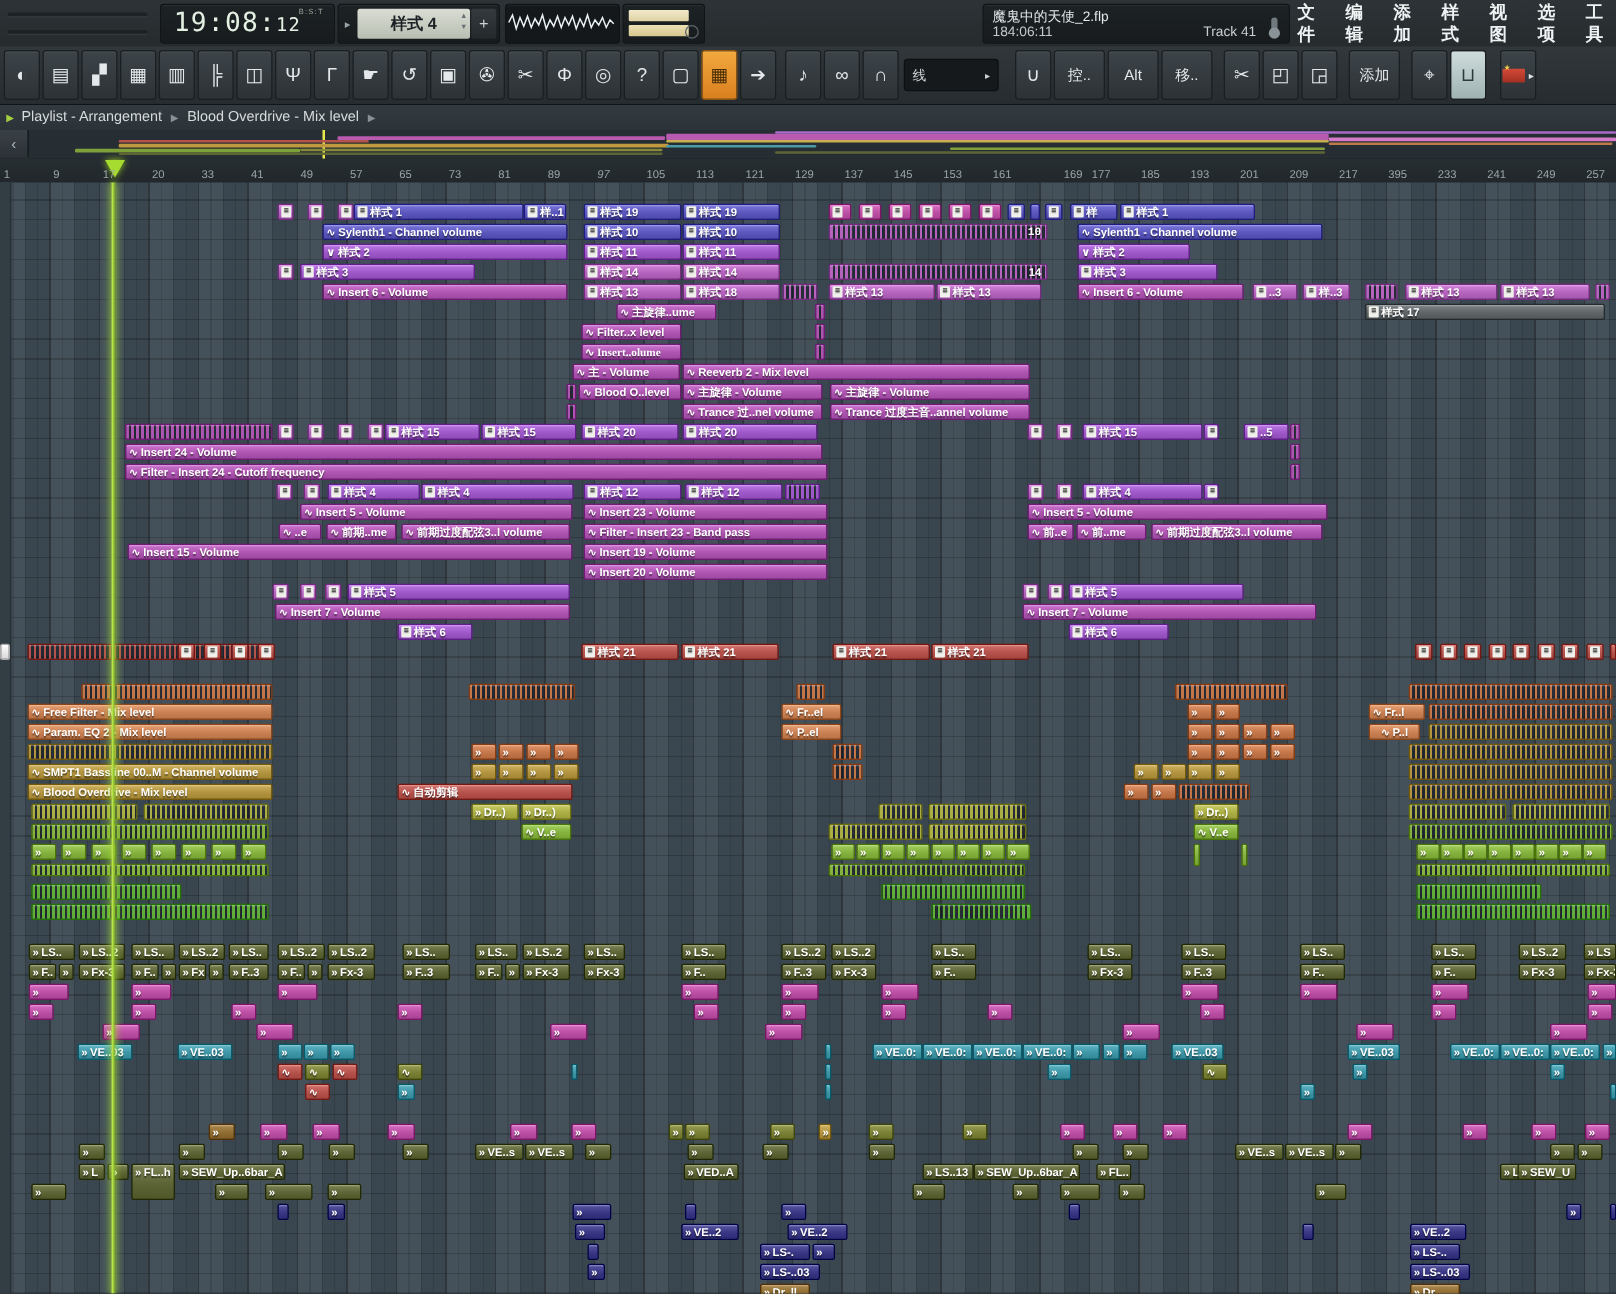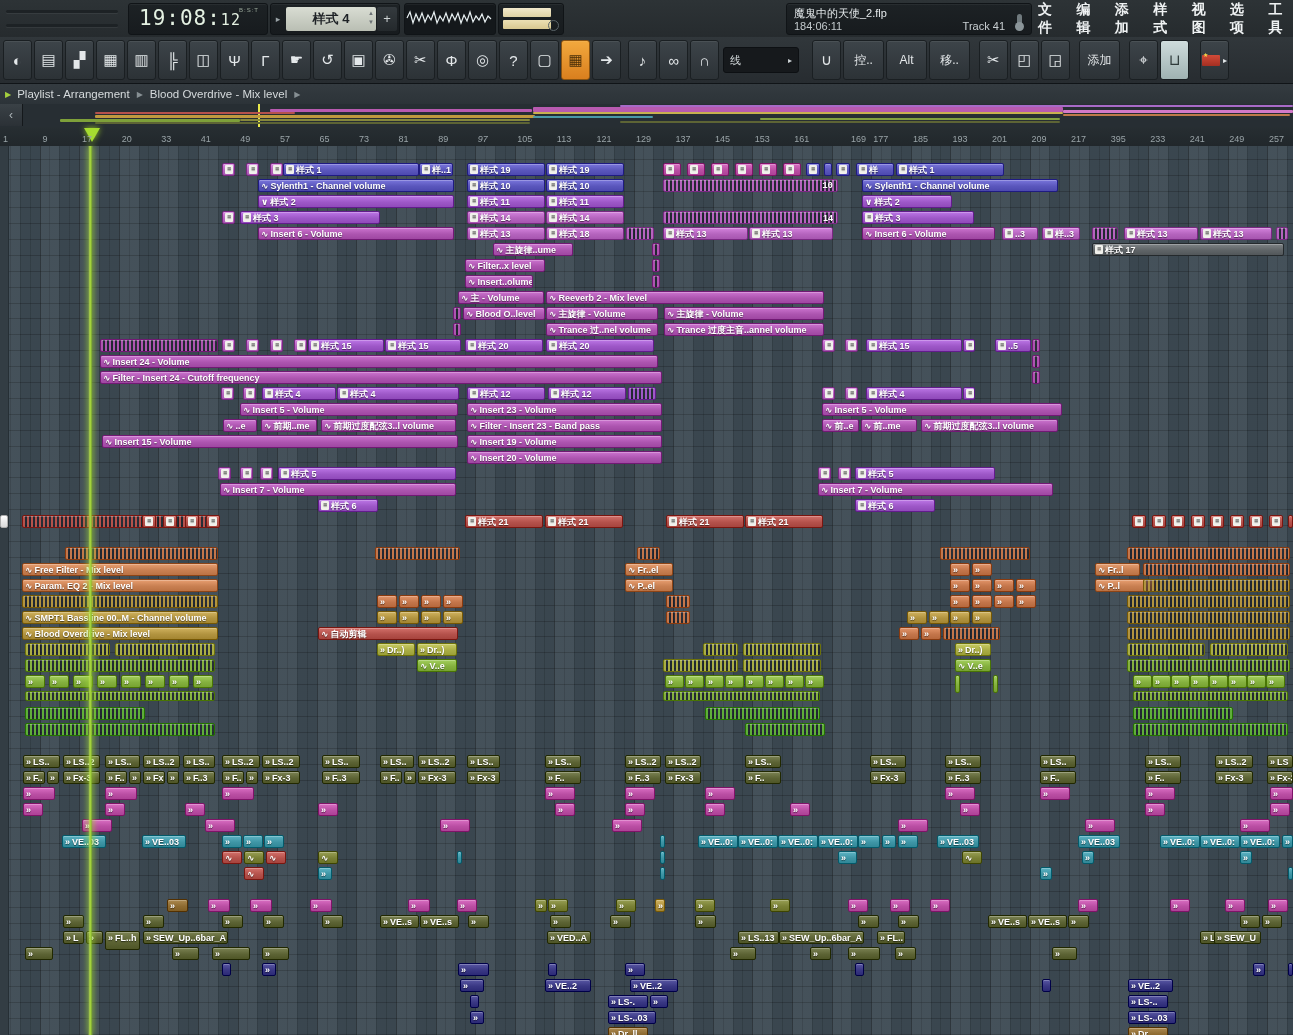--- a/index.html
+++ b/index.html
@@ -433,21 +433,21 @@
           <span class="cl"><i class="ci ci-a">∿</i>主旋律..ume</span>
         </div>
         <div class="clip k-t" style="left: 652px; top: 97px; width: 8px; height: 13px; background: repeating-linear-gradient(90deg, rgb(173, 85, 176) 0px, rgb(173, 85, 176) 2px, rgba(10, 10, 20, 0.5) 2px, rgba(10, 10, 20, 0.5) 4px); border-color: rgb(113, 25, 116);"></div>
         <div class="clip k-p" style="left: 1092px; top: 97px; width: 192px; height: 13px; background: linear-gradient(rgb(126, 131, 134), rgb(96, 101, 104) 55%, rgb(82, 87, 90)); border-color: rgb(36, 41, 44);">
           <span class="cl"><i class="ci ci-p">≡</i>样式 17</span>
         </div>
         <div class="clip k-a" style="left: 465px; top: 113px; width: 80px; height: 13px; background: linear-gradient(rgb(203, 115, 206), rgb(173, 85, 176) 55%, rgb(159, 71, 162)); border-color: rgb(113, 25, 116);">
           <span class="cl"><i class="ci ci-a">∿</i>Filter..x level</span>
         </div>
         <div class="clip k-t" style="left: 652px; top: 113px; width: 8px; height: 13px; background: repeating-linear-gradient(90deg, rgb(173, 85, 176) 0px, rgb(173, 85, 176) 2px, rgba(10, 10, 20, 0.5) 2px, rgba(10, 10, 20, 0.5) 4px); border-color: rgb(113, 25, 116);"></div>
-        <div class="clip k-a" style="left: 465px; top: 129px; width: 68px; height: 13px; background: linear-gradient(rgb(203, 115, 206), rgb(173, 85, 176) 55%, rgb(159, 71, 162)); border-color: rgb(113, 25, 116);">
+        <div class="clip k-a" style="left: 465px; top: 129px; width: 80px; height: 13px; background: linear-gradient(rgb(203, 115, 206), rgb(173, 85, 176) 55%, rgb(159, 71, 162)); border-color: rgb(113, 25, 116); font-family: Liberation Serif, serif;">
           <span class="cl"><i class="ci ci-a">∿</i>Insert..olume</span>
         </div>
         <div class="clip k-t" style="left: 652px; top: 129px; width: 8px; height: 13px; background: repeating-linear-gradient(90deg, rgb(173, 85, 176) 0px, rgb(173, 85, 176) 2px, rgba(10, 10, 20, 0.5) 2px, rgba(10, 10, 20, 0.5) 4px); border-color: rgb(113, 25, 116);"></div>
         <div class="clip k-a" style="left: 458px; top: 145px; width: 86px; height: 13px; background: linear-gradient(rgb(203, 115, 206), rgb(173, 85, 176) 55%, rgb(159, 71, 162)); border-color: rgb(113, 25, 116);">
           <span class="cl"><i class="ci ci-a">∿</i>主 - Volume</span>
         </div>
         <div class="clip k-a" style="left: 546px; top: 145px; width: 278px; height: 13px; background: linear-gradient(rgb(203, 115, 206), rgb(173, 85, 176) 55%, rgb(159, 71, 162)); border-color: rgb(113, 25, 116);">
           <span class="cl"><i class="ci ci-a">∿</i>Reeverb 2 - Mix level</span>
         </div>
         <div class="clip k-t" style="left: 453px; top: 161px; width: 8px; height: 13px; background: repeating-linear-gradient(90deg, rgb(173, 85, 176) 0px, rgb(173, 85, 176) 2px, rgba(10, 10, 20, 0.5) 2px, rgba(10, 10, 20, 0.5) 4px); border-color: rgb(113, 25, 116);"></div>
@@ -702,21 +702,21 @@
         </div>
         <div class="clip k-u" style="left: 972px; top: 433px; width: 20px; height: 13px; background: linear-gradient(rgb(226, 148, 105), rgb(196, 118, 75) 55%, rgb(182, 104, 61)); border-color: rgb(136, 58, 15);">
           <span class="cl"><i class="ci ci-u">»</i></span>
         </div>
         <div class="clip k-u" style="left: 994px; top: 433px; width: 20px; height: 13px; background: linear-gradient(rgb(226, 148, 105), rgb(196, 118, 75) 55%, rgb(182, 104, 61)); border-color: rgb(136, 58, 15);">
           <span class="cl"><i class="ci ci-u">»</i></span>
         </div>
         <div class="clip k-u" style="left: 1016px; top: 433px; width: 20px; height: 13px; background: linear-gradient(rgb(226, 148, 105), rgb(196, 118, 75) 55%, rgb(182, 104, 61)); border-color: rgb(136, 58, 15);">
           <span class="cl"><i class="ci ci-u">»</i></span>
         </div>
-        <div class="clip k-a" style="left: 1095px; top: 433px; width: 60px; height: 13px; background: linear-gradient(rgb(231, 158, 112), rgb(201, 128, 82) 55%, rgb(187, 114, 68)); border-color: rgb(141, 68, 22);">
+        <div class="clip k-a" style="left: 1095px; top: 433px; width: 41px; height: 13px; background: linear-gradient(rgb(231, 158, 112), rgb(201, 128, 82) 55%, rgb(187, 114, 68)); border-color: rgb(141, 68, 22); text-align: center;">
           <span class="cl"><i class="ci ci-a">∿</i>P..l</span>
         </div>
         <div class="clip k-s" style="left: 1143px; top: 433px; width: 147px; height: 13px; background: repeating-linear-gradient(90deg, rgb(178, 148, 64) 0px, rgb(178, 148, 64) 2px, rgba(10, 10, 20, 0.5) 2px, rgba(10, 10, 20, 0.5) 4px); border-color: rgb(118, 88, 4);"></div>
         <div class="clip k-s" style="left: 22px; top: 449px; width: 196px; height: 13px; background: repeating-linear-gradient(90deg, rgb(178, 148, 64) 0px, rgb(178, 148, 64) 2px, rgba(10, 10, 20, 0.5) 2px, rgba(10, 10, 20, 0.5) 4px); border-color: rgb(118, 88, 4);"></div>
         <div class="clip k-u" style="left: 377px; top: 449px; width: 20px; height: 13px; background: linear-gradient(rgb(226, 148, 105), rgb(196, 118, 75) 55%, rgb(182, 104, 61)); border-color: rgb(136, 58, 15);">
           <span class="cl"><i class="ci ci-u">»</i></span>
         </div>
         <div class="clip k-u" style="left: 399px; top: 449px; width: 20px; height: 13px; background: linear-gradient(rgb(226, 148, 105), rgb(196, 118, 75) 55%, rgb(182, 104, 61)); border-color: rgb(136, 58, 15);">
           <span class="cl"><i class="ci ci-u">»</i></span>
         </div>
@@ -1318,21 +1318,21 @@
         </div>
         <div class="clip k-u" style="left: 1262px; top: 769px; width: 20px; height: 13px; background: linear-gradient(rgb(123, 130, 83), rgb(93, 100, 53) 55%, rgb(79, 86, 39)); border-color: rgb(33, 40, 0);">
           <span class="cl"><i class="ci ci-u">»</i></span>
         </div>
         <div class="clip k-u" style="left: 63px; top: 785px; width: 21px; height: 13px; background: linear-gradient(rgb(123, 130, 83), rgb(93, 100, 53) 55%, rgb(79, 86, 39)); border-color: rgb(33, 40, 0);">
           <span class="cl"><i class="ci ci-u">»</i>L</span>
         </div>
         <div class="clip k-u" style="left: 86px; top: 785px; width: 17px; height: 13px; background: linear-gradient(rgb(123, 130, 83), rgb(93, 100, 53) 55%, rgb(79, 86, 39)); border-color: rgb(33, 40, 0);">
           <span class="cl"><i class="ci ci-u">»</i></span>
         </div>
-        <div class="clip k-u" style="left: 105px; top: 785px; width: 35px; height: 19px; background: linear-gradient(rgb(123, 130, 83), rgb(93, 100, 53) 55%, rgb(79, 86, 39)); border-color: rgb(33, 40, 0);">
+        <div class="clip k-u" style="left: 105px; top: 785px; width: 35px; height: 29px; background: linear-gradient(rgb(123, 130, 83), rgb(93, 100, 53) 55%, rgb(79, 86, 39)); border-color: rgb(33, 40, 0);">
           <span class="cl"><i class="ci ci-u">»</i>FL..h</span>
         </div>
         <div class="clip k-u" style="left: 143px; top: 785px; width: 85px; height: 13px; background: linear-gradient(rgb(123, 130, 83), rgb(93, 100, 53) 55%, rgb(79, 86, 39)); border-color: rgb(33, 40, 0);">
           <span class="cl"><i class="ci ci-u">»</i>SEW_Up..6bar_A</span>
         </div>
         <div class="clip k-u" style="left: 547px; top: 785px; width: 44px; height: 13px; background: linear-gradient(rgb(123, 130, 83), rgb(93, 100, 53) 55%, rgb(79, 86, 39)); border-color: rgb(33, 40, 0);">
           <span class="cl"><i class="ci ci-u">»</i>VED..A</span>
         </div>
         <div class="clip k-u" style="left: 738px; top: 785px; width: 41px; height: 13px; background: linear-gradient(rgb(123, 130, 83), rgb(93, 100, 53) 55%, rgb(79, 86, 39)); border-color: rgb(33, 40, 0);">
           <span class="cl"><i class="ci ci-u">»</i>LS..13</span>

